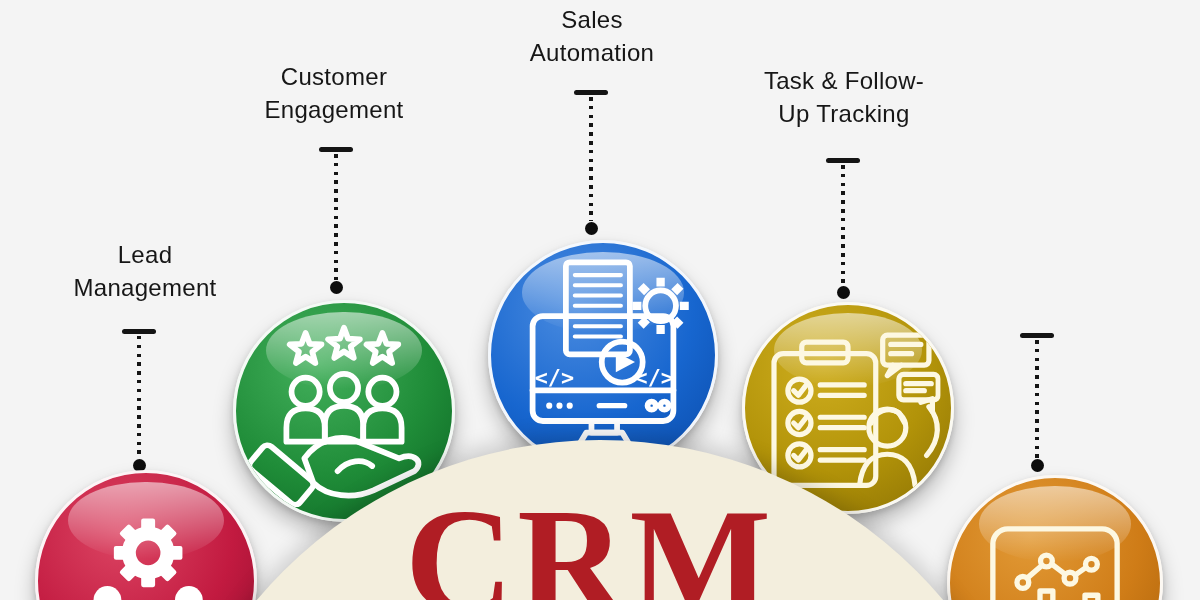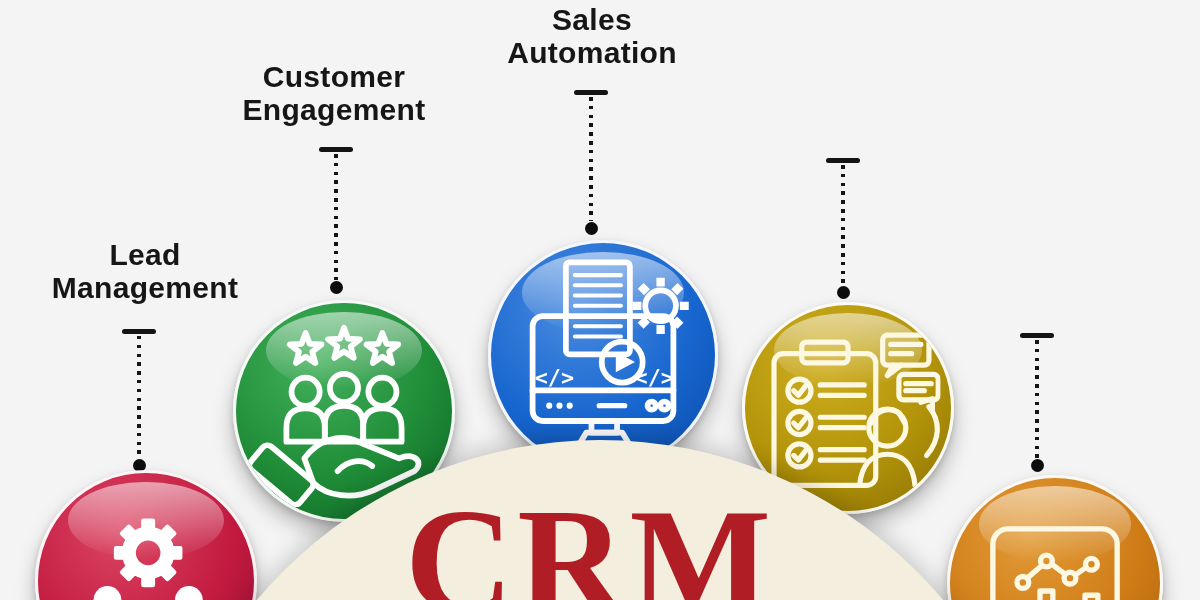--- a/index.html
+++ b/index.html
@@ -5,21 +5,21 @@
   html,body{margin:0;padding:0;}
   .stage{
     position:relative;width:1200px;height:600px;overflow:hidden;
     background:#f4f4f4;
     font-family:"Liberation Sans","DejaVu Sans",sans-serif;
   }
   
   .label{
     position:absolute;transform:translateX(-50%);
     text-align:center;white-space:pre-line;
-    font-weight:700;font-size:30px;line-height:33px;letter-spacing:.3px;
+    font-weight:400;font-size:24px;line-height:33px;letter-spacing:.3px;
     color:#161616;
   }
   
   .connector{position:absolute;display:flex;flex-direction:column;align-items:center;width:34px;}
   .connector .bar{width:34px;height:5px;background:#141414;border-radius:3px;}
   .connector .dots{
     width:4px;margin-top:2px;
     background:repeating-linear-gradient(to bottom,#141414 0 3.5px,transparent 3.5px 8.8px);
   }
   .connector .enddot{width:13px;height:13px;border-radius:50%;background:#0d0d0d;margin-top:1px;}
@@ -59,20 +59,22 @@
 <body>
 
 <div class="stage">
 
   <div class="label" style="left:145px;top:238px;">Lead
 Management</div>
   <div class="label" style="left:334px;top:60px;">Customer
 Engagement</div>
   <div class="label" style="left:592px;top:3px;">Sales
 Automation</div>
+  <div class="label" style="left:844px;top:64px;">Task &amp; Follow-
+Up Tracking</div>
 
   <div class="connector" style="left:122px;top:329px;">
     <div class="bar"></div>
     <div class="dots" style="height:122px;"></div>
     <div class="enddot"></div>
   </div>
   <div class="connector" style="left:319px;top:147px;">
     <div class="bar"></div>
     <div class="dots" style="height:126px;"></div>
     <div class="enddot"></div>

